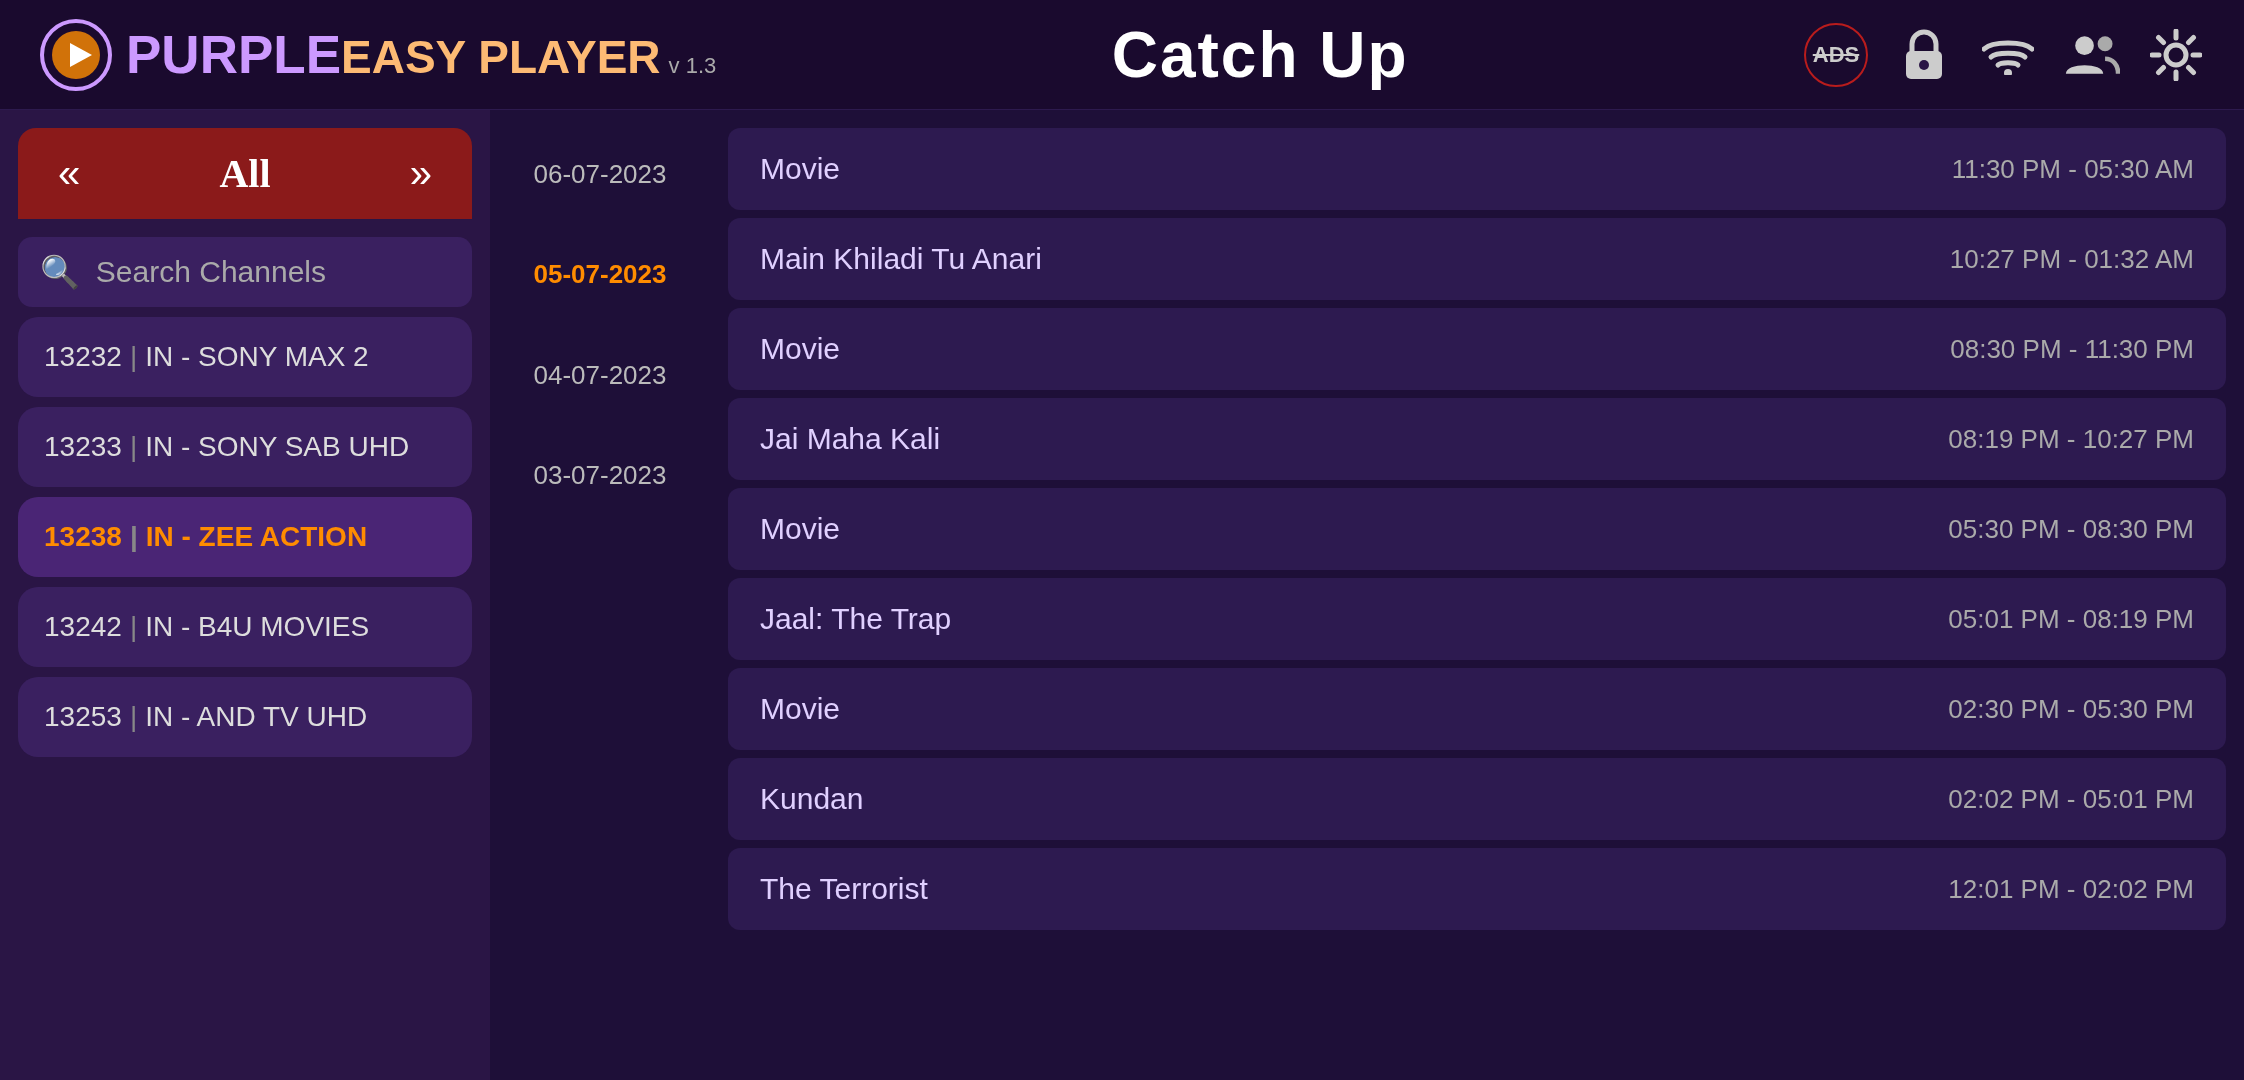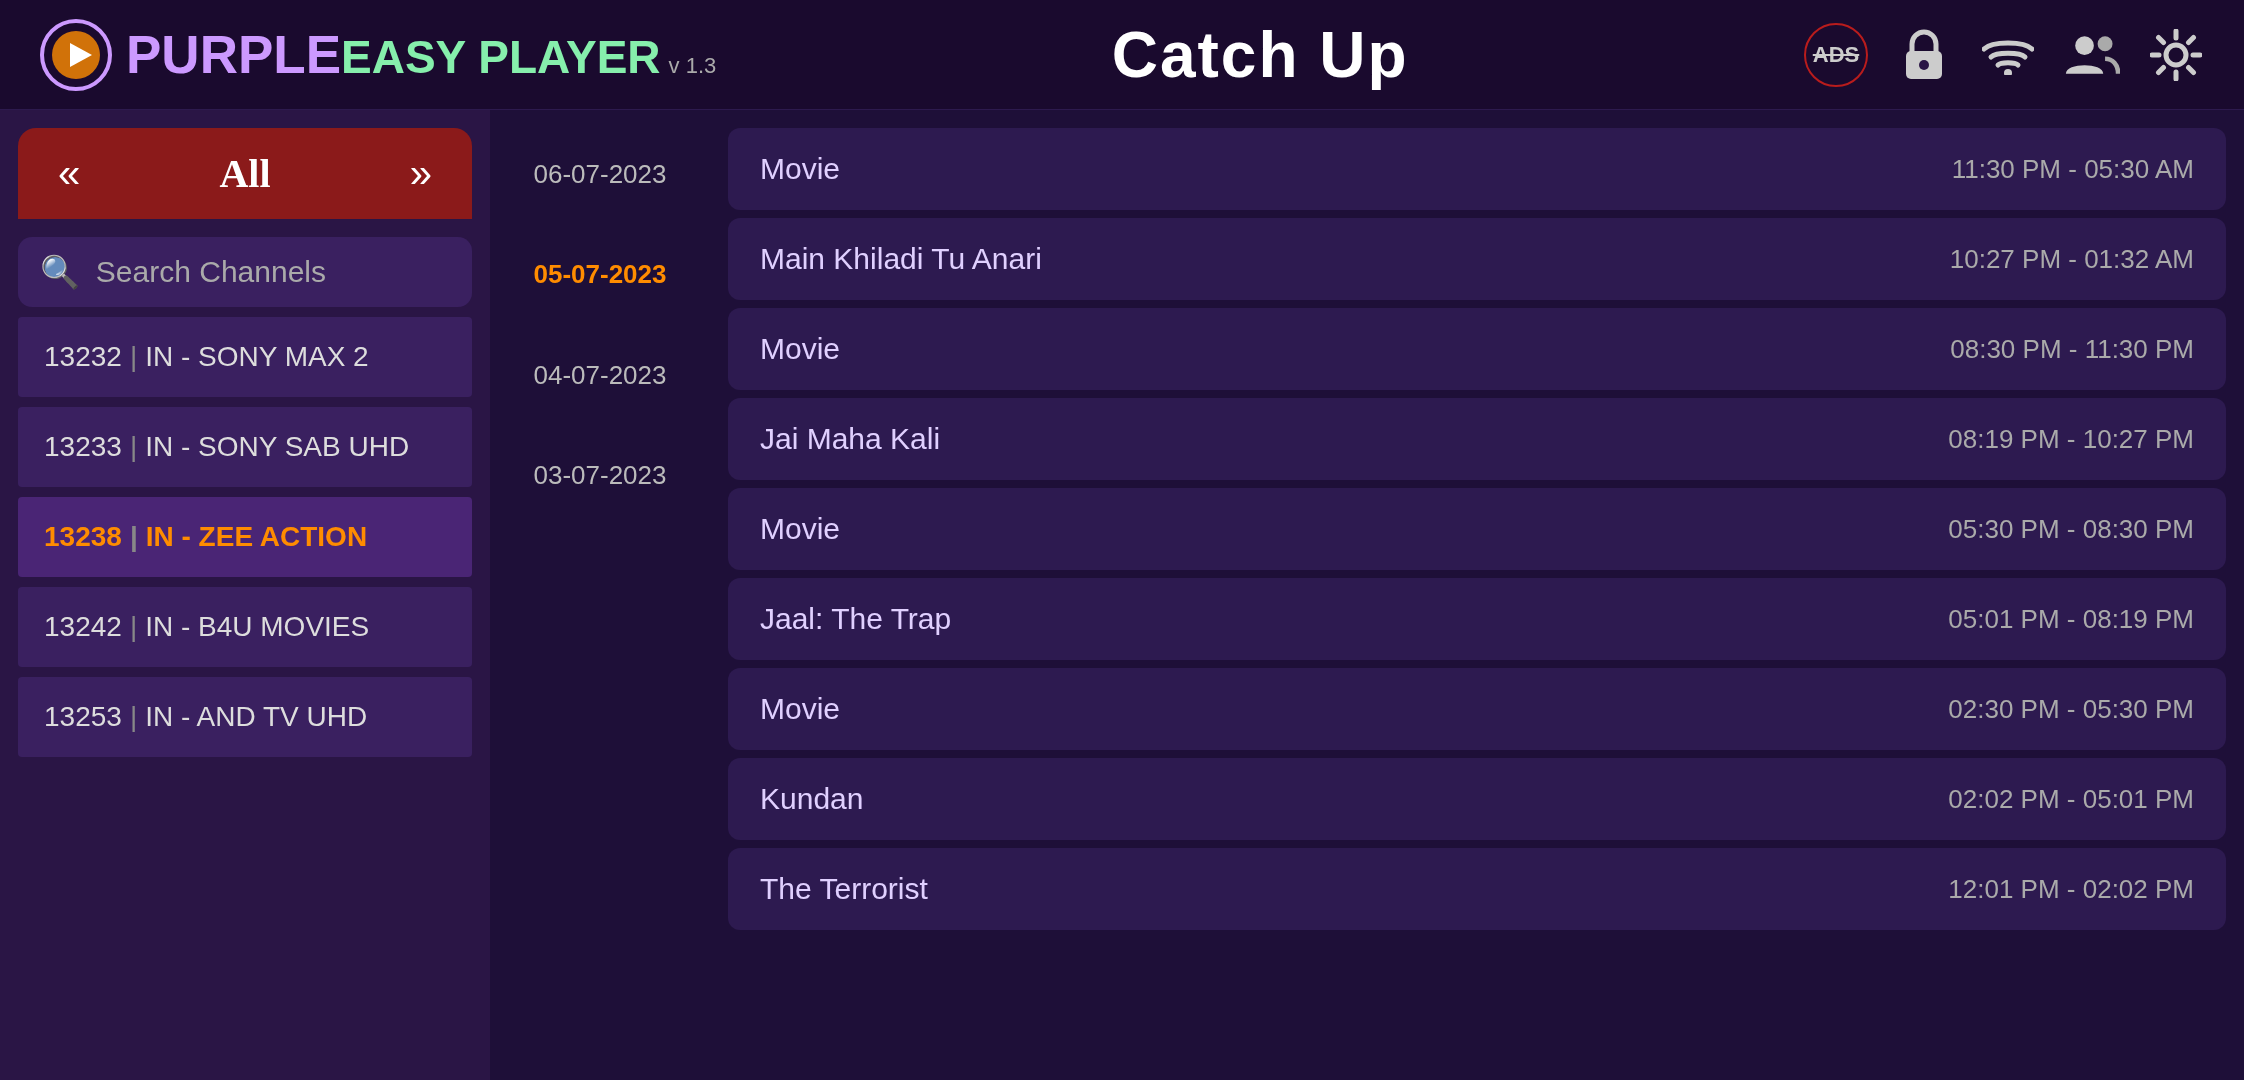--- a/index.html
+++ b/index.html
@@ -25,21 +25,21 @@
     .logo-area {
       display: flex;
       align-items: center;
       gap: 14px;
     }
     .logo-icon {
       width: 72px;
       height: 72px;
     }
     .logo-purple { color: #cc99ff; }
-    .logo-orange { color: #86efac; }
+    .logo-orange { color: #fdba74; }
     .logo-version { color: #aaa; font-size: 22px; font-weight: normal; margin-left: 8px; margin-top: 32px; }
 
     .topbar-center {
       flex: 1;
       display: flex;
       justify-content: center;
     }
     .topbar-title {
       font-size: 64px;
       font-weight: bold;
@@ -147,21 +147,21 @@
     .channel-list {
       flex: 1;
       overflow-y: auto;
       padding: 0 18px 18px 18px;
       display: flex;
       flex-direction: column;
       gap: 10px;
     }
     .channel-item {
       background: #3a2060;
-      border-radius: 4px;
+      border-radius: 20px;
       padding: 24px 26px;
       font-size: 28px;
       color: #ddd;
       cursor: pointer;
     }
     .channel-item.active {
       background: #4a2575;
       color: #ff8c00;
       font-weight: bold;
     }

